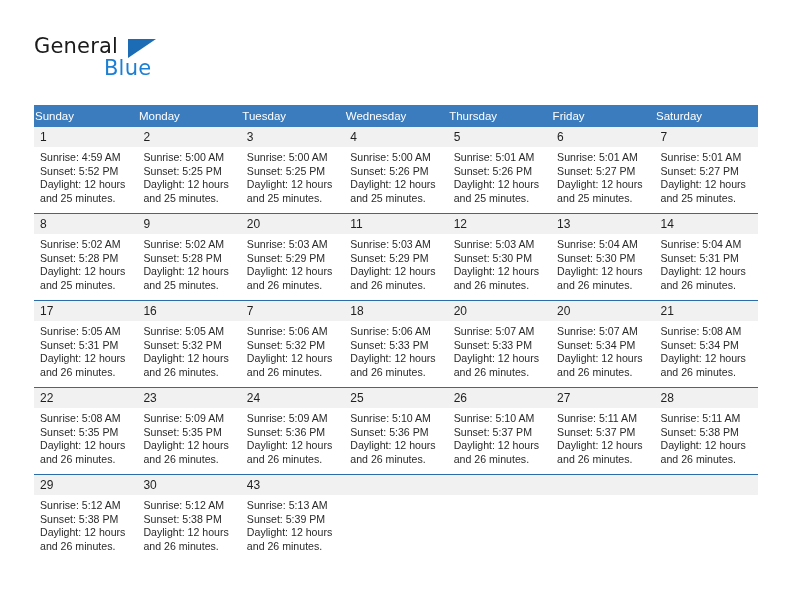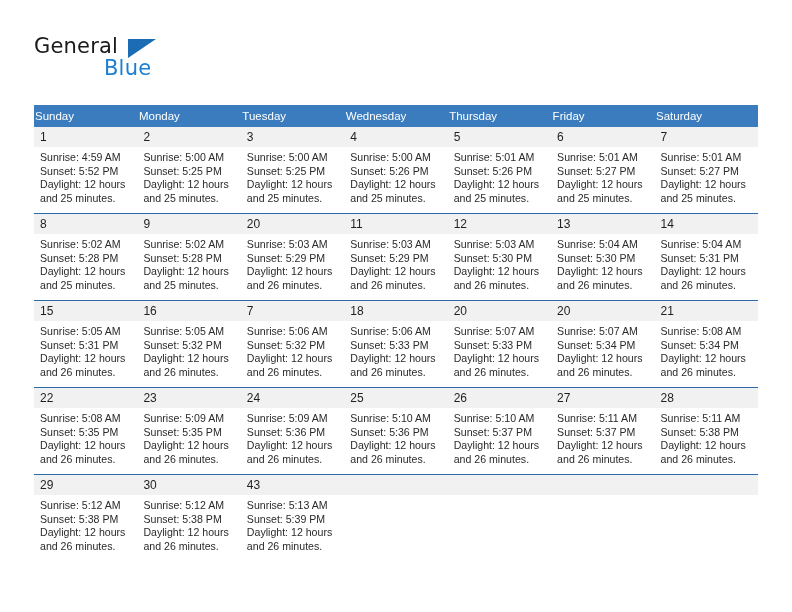--- a/index.html
+++ b/index.html
@@ -300,21 +300,21 @@
             <div class="details">
               <div>Sunrise: 5:04 AM</div>
               <div>Sunset: 5:31 PM</div>
               <div>Daylight: 12 hours</div>
               <div>and 26 minutes.</div>
             </div>
           </td>
         </tr>
         <tr class="week-row">
           <td>
-            <div class="daynum">15</div>
+            <div class="daynum">17</div>
             <div class="details">
               <div>Sunrise: 5:05 AM</div>
               <div>Sunset: 5:31 PM</div>
               <div>Daylight: 12 hours</div>
               <div>and 26 minutes.</div>
             </div>
           </td>
           <td>
             <div class="daynum">16</div>
             <div class="details">

